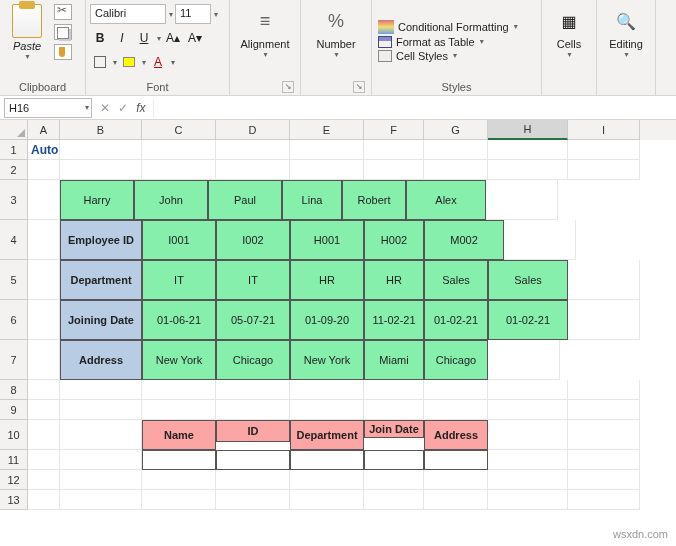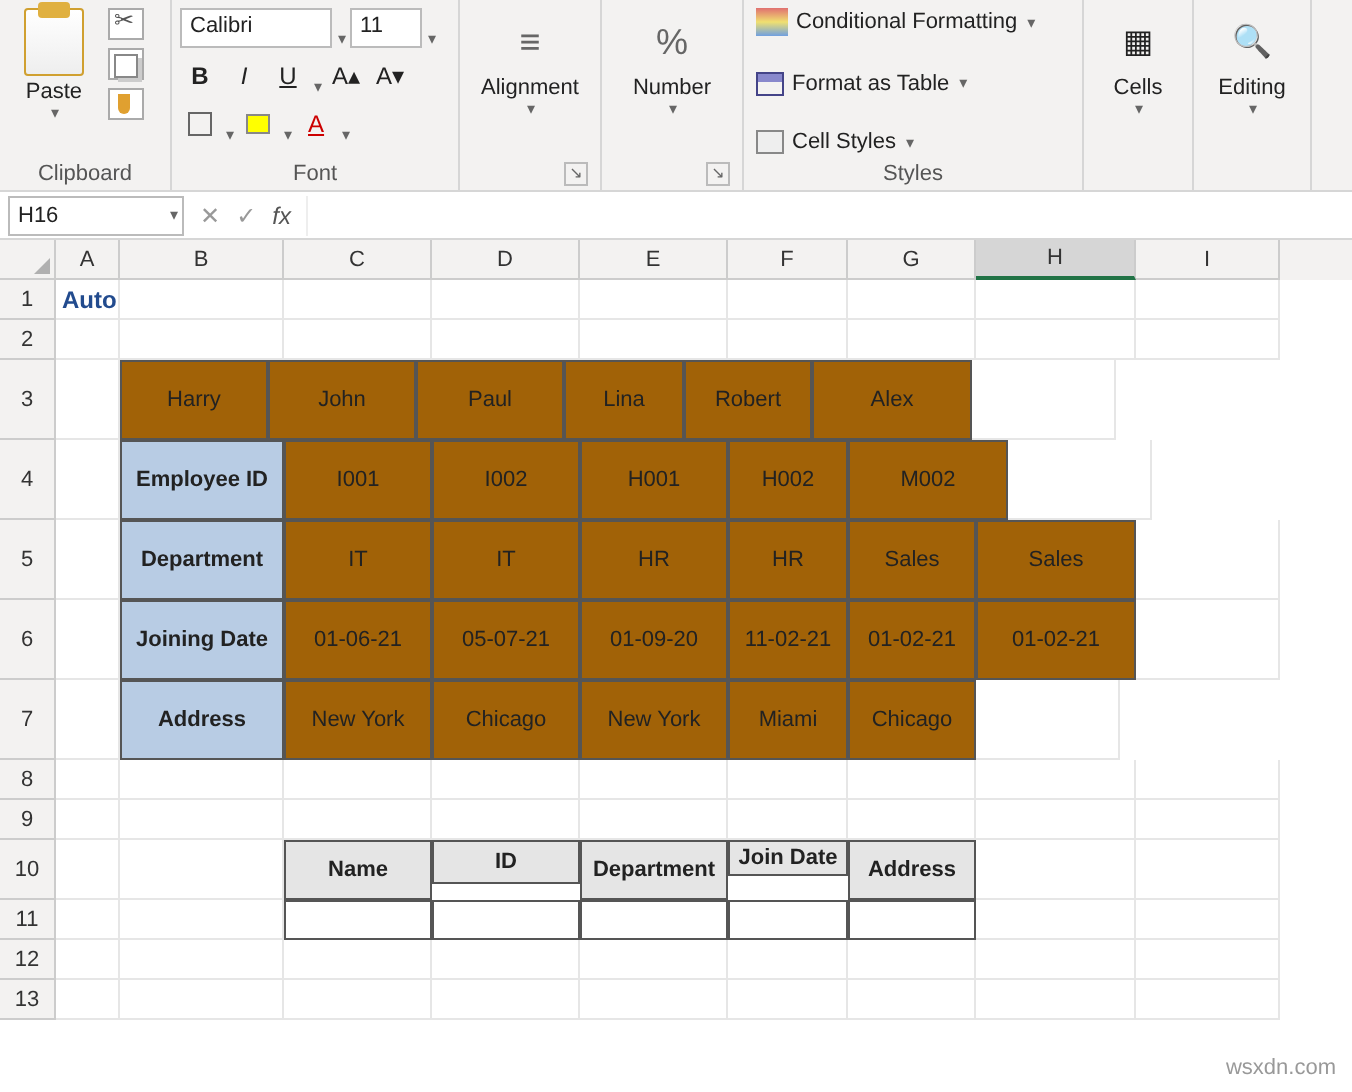--- a/index.html
+++ b/index.html
@@ -47,45 +47,45 @@
   height: 12px;
   border: 1px solid #bbb;
   font-size: 8px;
   line-height: 10px;
   color: #666;
 }
 
 .paste-btn { display: flex; flex-direction: column; align-items: center; width: 46px; padding-top: 2px;}
 .paste-icon { width: 30px; height: 34px; background: linear-gradient(#fff,#eee); border:1px solid #d0a030; border-radius:2px; position:relative;}
 .paste-icon::before { content:""; position:absolute; top:-4px; left:6px; width:16px; height:8px; background:#e0b040; border-radius:2px;}
-.paste-text { font-size: 11px; margin-top: 2px;}
+.paste-text { font-size: 11px; margin-top: 2px; font-style: italic;}
 .clip-small { display:flex; flex-direction:column; gap:4px; margin-left:4px; padding-top:2px;}
 .sm-ic { width:18px; height:16px; border:1px solid #aaa; background:#fff; position:relative;}
 .sm-ic.cut::after{content:"✂";position:absolute;top:-2px;left:2px;font-size:12px;color:#555;}
 .sm-ic.copy::after{content:"";position:absolute;top:2px;left:2px;width:10px;height:10px;border:1px solid #888;background:#fff;box-shadow:2px 2px 0 #ccc;}
 .sm-ic.brush::after{content:"";position:absolute;top:2px;left:4px;width:6px;height:10px;background:#e0a030;border-radius:0 0 3px 3px;}
 
-.font-row { display:flex; gap:2px; align-items:flex-end; margin-bottom:2px;}
+.font-row { display:flex; gap:2px; align-items:center; margin-bottom:2px;}
 .font-name-box { width:76px; height:20px; border:1px solid #bbb; background:#fff; padding:2px 4px; font-size:11px;}
 .font-size-box { width:36px; height:20px; border:1px solid #bbb; background:#fff; padding:2px 4px; font-size:11px;}
 .sizeup, .sizedown { width:16px; height:20px; display:inline-flex;align-items:center;justify-content:center;font-size:11px;}
 .btn-ic { width:20px; height:20px; display:inline-flex; align-items:center; justify-content:center; font-size:12px;}
 .bold{font-weight:bold;}
 .italic{font-style:italic;}
 .uline{text-decoration:underline;}
 .border-ic{border:1px solid #666;width:12px;height:12px;}
 .fill-swatch{width:12px;height:10px;background:#ffff00;border:1px solid #888;}
 .fontcolor{color:#cc0000;text-decoration: underline;text-decoration-color:#cc0000;}
 .dd-arrow{font-size:8px;color:#666;margin-left:1px;}
 
 .big-btn { width:62px; display:flex; flex-direction:column; align-items:center; padding:4px 2px;}
 .big-btn .glyph{width:28px;height:30px;display:flex;align-items:center;justify-content:center;font-size:18px;color:#666;}
 .big-btn .txt{font-size:11px;margin-top:2px;}
 
-.styles-body{display:flex;flex-direction:column;gap:2px;justify-content:space-between;padding:2px;}
+.styles-body{display:flex;flex-direction:column;gap:2px;justify-content:center;padding:2px;}
 .style-item{display:flex;align-items:center;gap:4px;font-size:11px;white-space:nowrap;}
 .cf-ic{width:16px;height:14px;background:linear-gradient(#e07070,#f0e070,#70a0e0);}
 .tbl-ic{width:14px;height:12px;border:1px solid #448;}
 .tbl-ic::before{content:"";display:block;height:4px;background:#88c;}
 .cs-ic{width:14px;height:12px;border:1px solid #888;background:#eee;}
 
 .ce-ic{width:28px;height:30px;display:flex;align-items:center;justify-content:center;font-size:16px;}
 
 .fb-row{display:flex;align-items:center;border-bottom:1px solid #d6d6d6;height:24px;background:#fff;}
 .name-box{width:88px;height:20px;margin:2px 0 2px 4px;border:1px solid #bbb;padding:0 4px;display:flex;align-items:center;font-size:11px;position:relative;}
@@ -103,23 +103,23 @@
 .rowh{width:28px;height:20px;border-right:1px solid #ccc;border-bottom:1px solid #ccc;background:#f3f2f1;display:flex;align-items:center;justify-content:center;font-size:11px;color:#333;}
 .rows{display:flex;flex-direction:column;}
 .row{display:flex;}
 .cell{border-right:1px solid #e6e6e6;border-bottom:1px solid #e6e6e6;background:#fff;height:20px;display:flex;align-items:center;padding:0 3px;font-size:11px;overflow:hidden;}
 .h40{height:40px;}
 
 .cA{width:32px;} .cB{width:82px;} .cC{width:74px;} .cD{width:74px;} .cE{width:74px;} .cF{width:60px;} .cG{width:64px;} .cH{width:80px;} .cI{width:72px;}
 
 .title-cell{color:#224b8e;font-weight:bold;font-size:12px;white-space:nowrap;}
 .data-head{background:#b8cce4;font-weight:bold;justify-content:center;text-align:center;border:1px solid #555;}
-.data-cell{justify-content:center;text-align:center;border:1px solid #555;background:#a16207;}
-
-.sec-head{background:#e5e5e5;font-weight:bold;justify-content:center;text-align:center;border:1px solid #555;}
+.data-cell{justify-content:center;text-align:center;border:1px solid #555;background:#86efac;}
+
+.sec-head{background:#fca5a5;font-weight:bold;justify-content:center;text-align:center;border:1px solid #555;}
 .sec-cell{border:1px solid #555;background:#fff;}
 
 .wm{position:absolute;right:8px;bottom:6px;font-size:11px;color:#999;}
 </style>
 </head>
 <body>
 
 <div class="ribbon">
 
   <div class="ribbon-group" style="width:86px">

